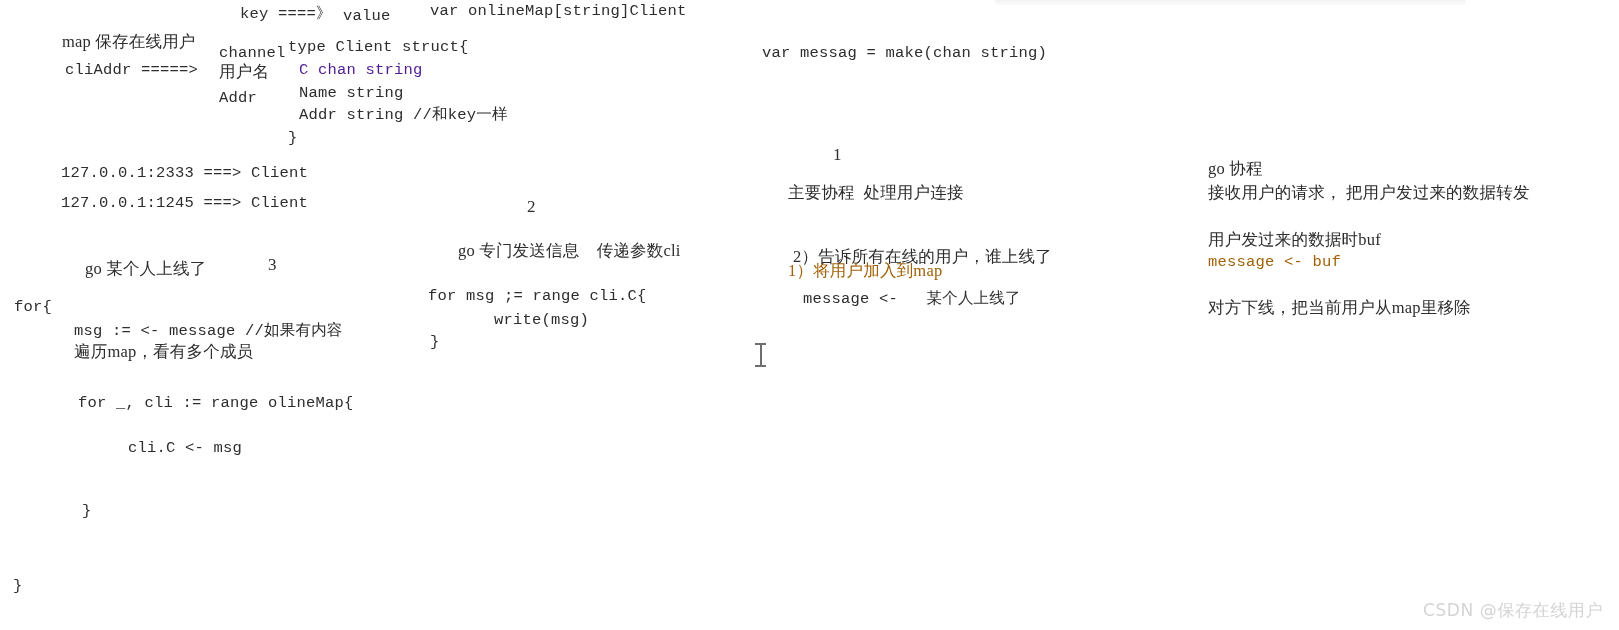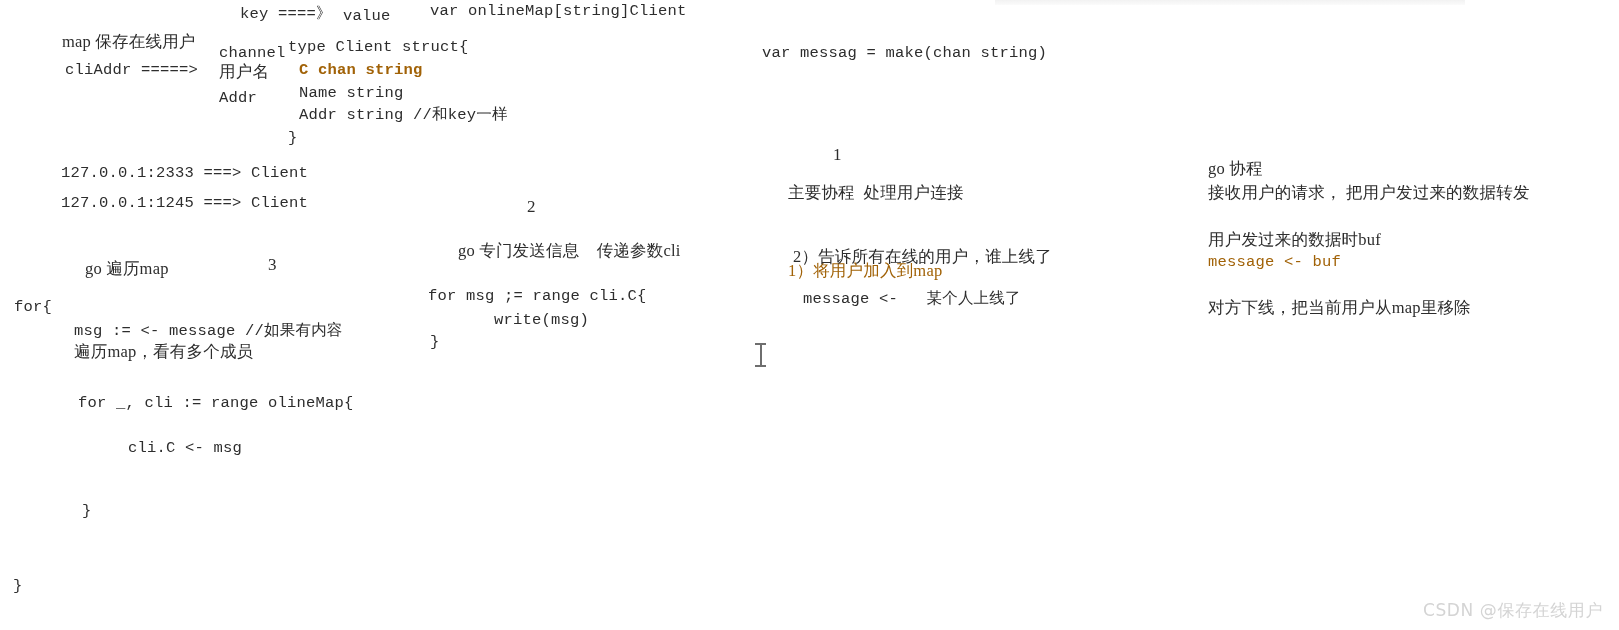--- a/index.html
+++ b/index.html
@@ -101,35 +101,35 @@
 
 <div class="note mix" style="left: 65px; top: 59px; color: rgb(45, 45, 45);">cliAddr =====&gt;</div>
 
 <div class="note mix" style="left: 219px; top: 42px; color: rgb(45, 45, 45);">channel</div>
 
 <div class="note cn" style="left: 219px; top: 60px; color: rgb(45, 45, 45);">用户名</div>
 
 <div class="note mix" style="left: 219px; top: 87px; color: rgb(45, 45, 45);">Addr</div>
 
 <div class="note mix" style="left: 288px; top: 36px; color: rgb(45, 45, 45);">type Client struct{</div>
-<div class="note mix" style="left: 299px; top: 59px; color: #a16207; font-weight: bold;">C chan string</div>
+<div class="note mix" style="left: 299px; top: 59px; color: #4c1d95;">C chan string</div>
 <div class="note mix" style="left: 299px; top: 82px; color: rgb(45, 45, 45);">Name string</div>
 <div class="note mix" style="left: 299px; top: 104px; color: rgb(45, 45, 45);">Addr string //和key一样</div>
 <div class="note mix" style="left: 288px; top: 127px; color: rgb(45, 45, 45);">}</div>
 
 <div class="note mix" style="left: 762px; top: 42px; color: rgb(45, 45, 45);">var messag = make(chan string)</div>
 
 <div class="note mix" style="left: 61px; top: 162px; color: rgb(45, 45, 45);">127.0.0.1:2333 ===&gt; Client</div>
 <div class="note mix" style="left: 61px; top: 192px; color: rgb(45, 45, 45);">127.0.0.1:1245 ===&gt; Client</div>
 
 <div class="note num" style="left: 833px; top: 143px; color: rgb(45, 45, 45);">1</div>
 <div class="note num" style="left: 527px; top: 195px; color: rgb(45, 45, 45);">2</div>
 <div class="note num" style="left: 268px; top: 253px; color: rgb(45, 45, 45);">3</div>
 
-<div class="note cn" style="left: 85px; top: 257px; color: rgb(45, 45, 45);">go 遍历map</div>
+<div class="note cn" style="left: 85px; top: 257px; color: rgb(45, 45, 45);">go 某个人上线了</div>
 
 <div class="note mix" style="left: 14px; top: 296px; color: rgb(45, 45, 45);">for{</div>
 
 <div class="note mix" style="left: 74px; top: 320px; color: rgb(45, 45, 45);">msg := &lt;- message //如果有内容</div>
 
 <div class="note cn" style="left: 74px; top: 340px; color: rgb(45, 45, 45);">遍历map，看有多个成员</div>
 
 <div class="note mix" style="left: 78px; top: 392px; color: rgb(45, 45, 45);">for _, cli := range olineMap{</div>
 
 <div class="note mix" style="left: 128px; top: 437px; color: rgb(45, 45, 45);">cli.C &lt;- msg</div>

